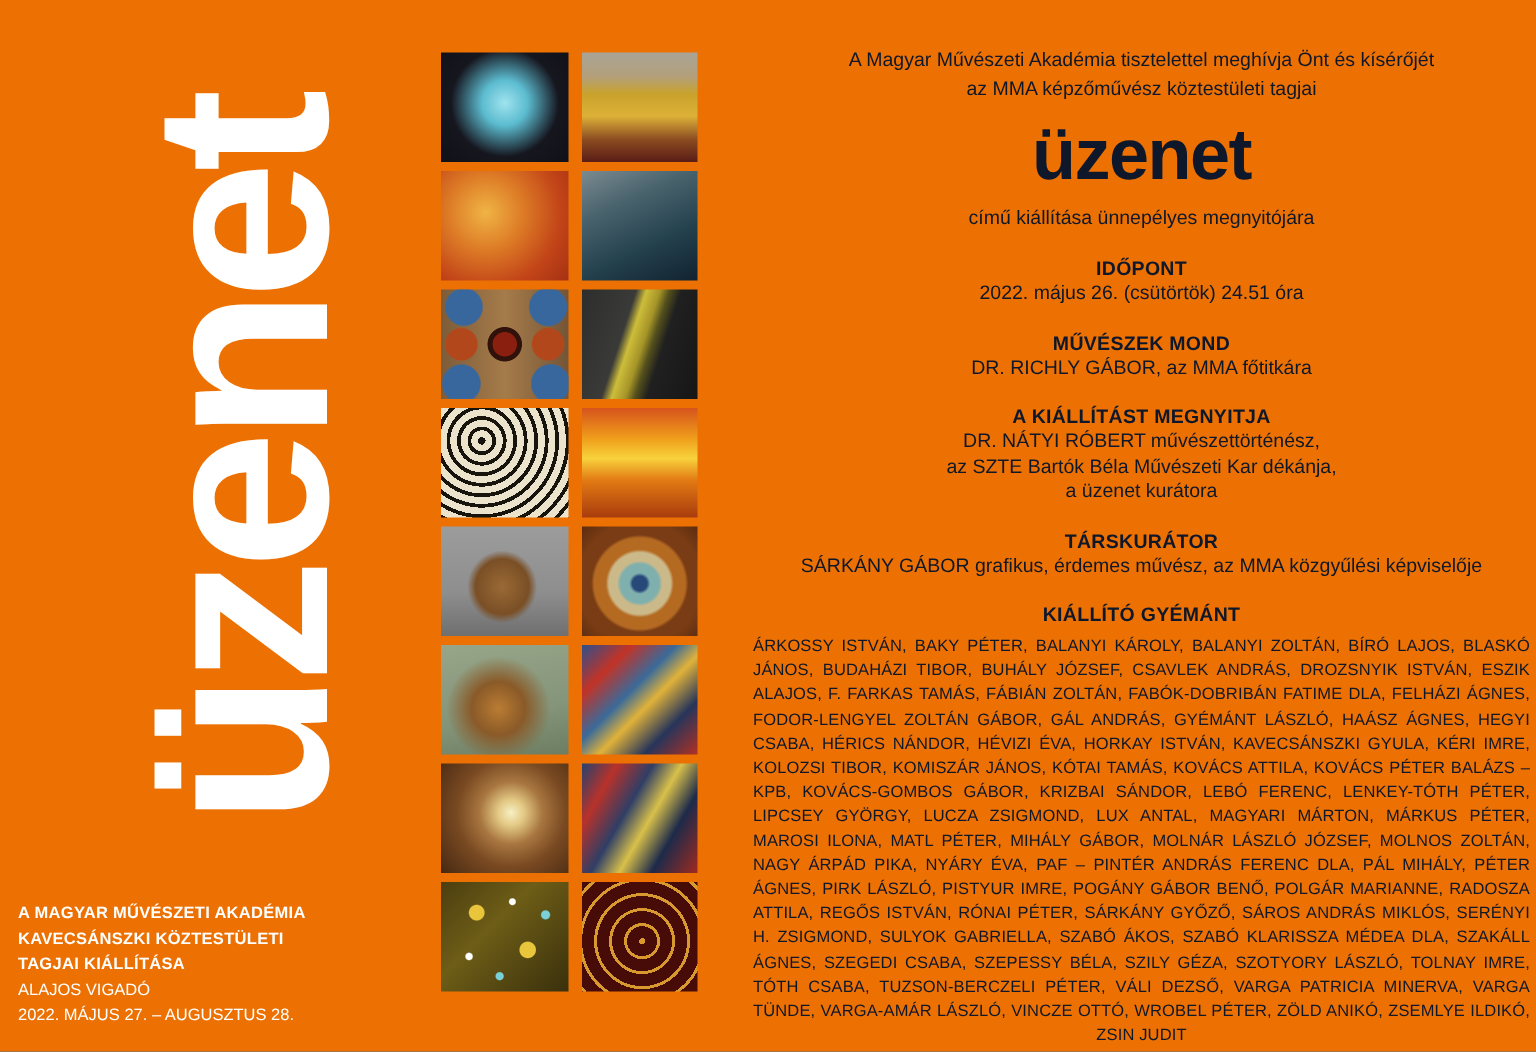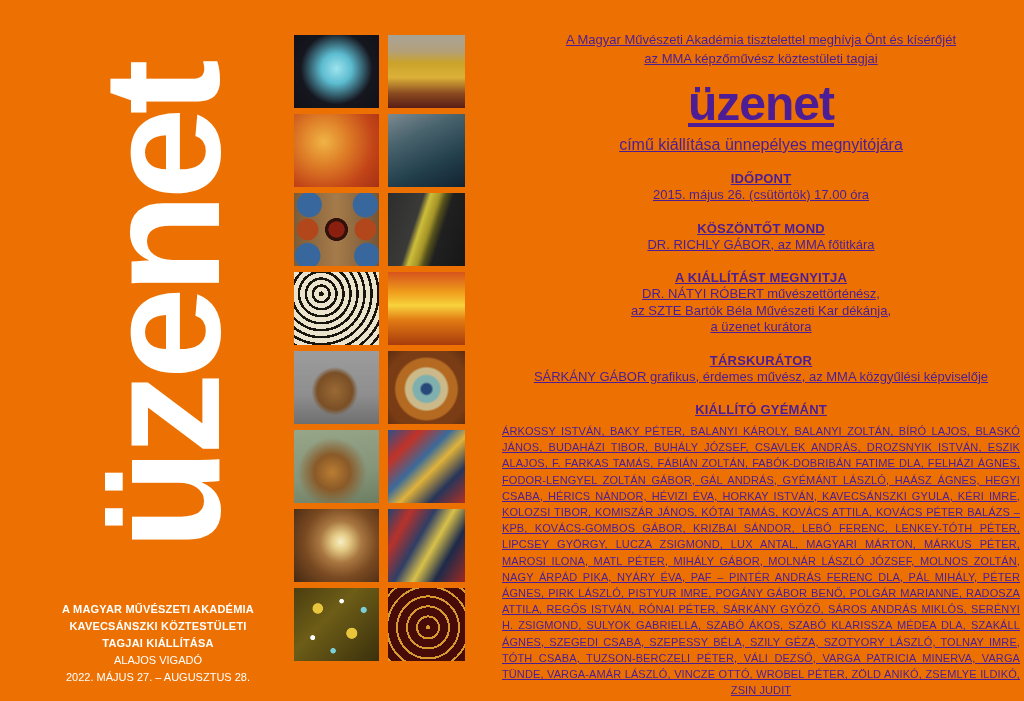--- a/index.html
+++ b/index.html
@@ -14,43 +14,43 @@
   .vertical-title {
     position:absolute; left:162px; top:308px;
     transform:translate(-50%,-50%) rotate(-90deg);
     font-size:166px; font-weight:700; letter-spacing:-7px;
     line-height:1; white-space:nowrap; color:#fff;
   }
 
   
   .left-footer {
     position:absolute; left:12px; top:601px; width:292px;
-    text-align:center; font-size:11px; line-height:17px; color:#fff;
+    font-size:11px; line-height:17px; color:#fff;
   }
   .left-footer .bold { font-weight:700; letter-spacing:.2px; }
 
   
   .gallery {
     position:absolute; left:294px; top:35px;
     display:grid; grid-template-columns:85px 77px;
     grid-auto-rows:73px; gap:6px 9px;
   }
   .tile { width:100%; height:100%; }
 
   
   .right {
     position:absolute; left:502px; top:30px; width:518px;
-    text-align:center; color:#4c1d95;text-decoration:underline;
+    text-align:center; color:#0f172a;
   }
   .intro-line { font-size:13px; line-height:19px; }
   .big-title {
     font-size:48px; font-weight:700; letter-spacing:-1px;
     line-height:1; margin:12px 0 8px;
   }
-  .subtitle { font-size:16px; line-height:18px; }
+  .subtitle { font-size:13px; line-height:18px; }
   .section { margin-top:16px; }
   .section-heading { font-size:13px; font-weight:700; line-height:17px; letter-spacing:.2px; }
   .section-line { font-size:13px; line-height:16.5px; }
   .artists-paragraph {
     margin-top:5px; font-size:11px; line-height:16.2px;
     text-align:justify; text-align-last:center; letter-spacing:.1px;
   }
 </style>
 </head>
 <body>
@@ -90,25 +90,25 @@
 
     <div class="intro-line">A Magyar Művészeti Akadémia tisztelettel meghívja Önt és kísérőjét</div>
     <div class="intro-line">az MMA képzőművész köztestületi tagjai</div>
 
     <div class="big-title">üzenet</div>
 
     <div class="subtitle">című kiállítása ünnepélyes megnyitójára</div>
 
     <div class="section">
       <div class="section-heading">IDŐPONT</div>
-      <div class="section-line">2015. május 26. (csütörtök) 17.00 óra</div>
+      <div class="section-line">2022. május 26. (csütörtök) 24.51 óra</div>
     </div>
 
     <div class="section">
-      <div class="section-heading">KÖSZÖNTŐT MOND</div>
+      <div class="section-heading">MŰVÉSZEK MOND</div>
       <div class="section-line">DR. RICHLY GÁBOR, az MMA főtitkára</div>
     </div>
 
     <div class="section">
       <div class="section-heading">A KIÁLLÍTÁST MEGNYITJA</div>
       <div class="section-line">DR. NÁTYI RÓBERT művészettörténész,</div>
       <div class="section-line">az SZTE Bartók Béla Művészeti Kar dékánja,</div>
       <div class="section-line">a üzenet kurátora</div>
     </div>
 

